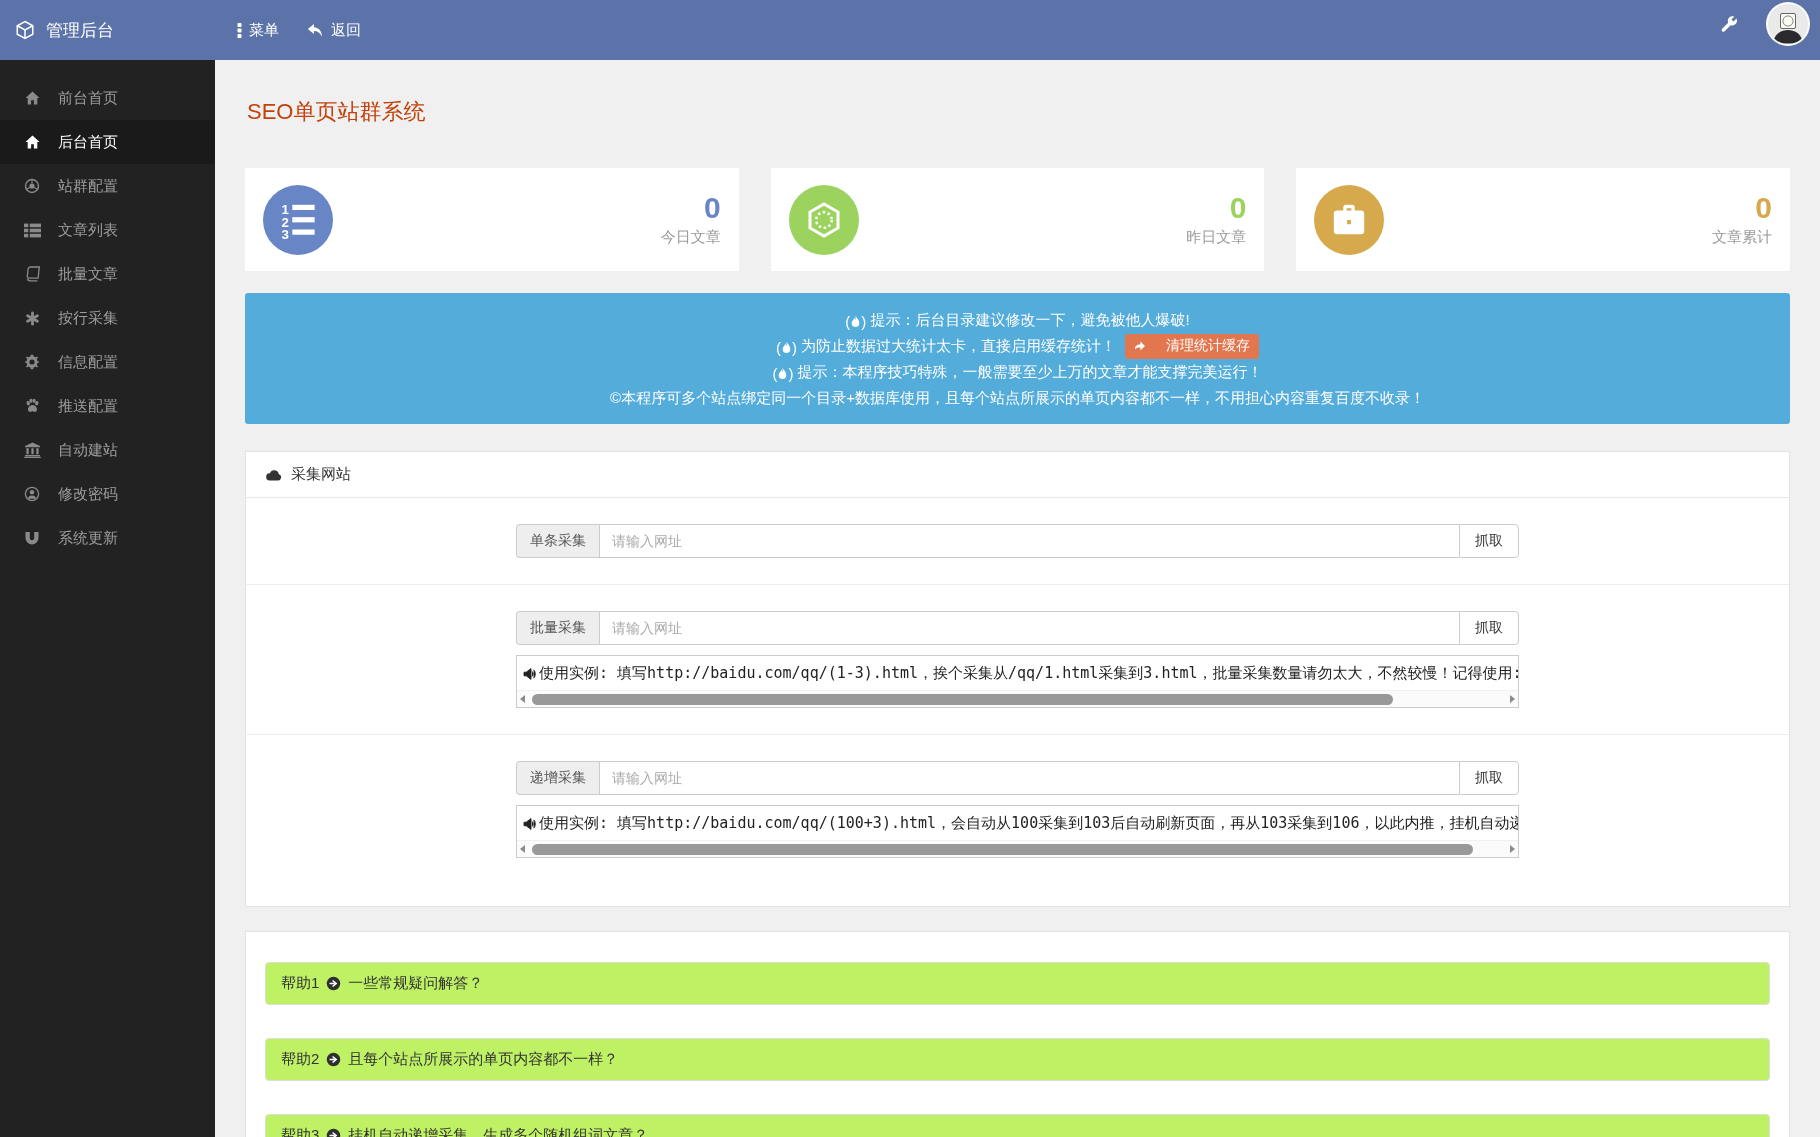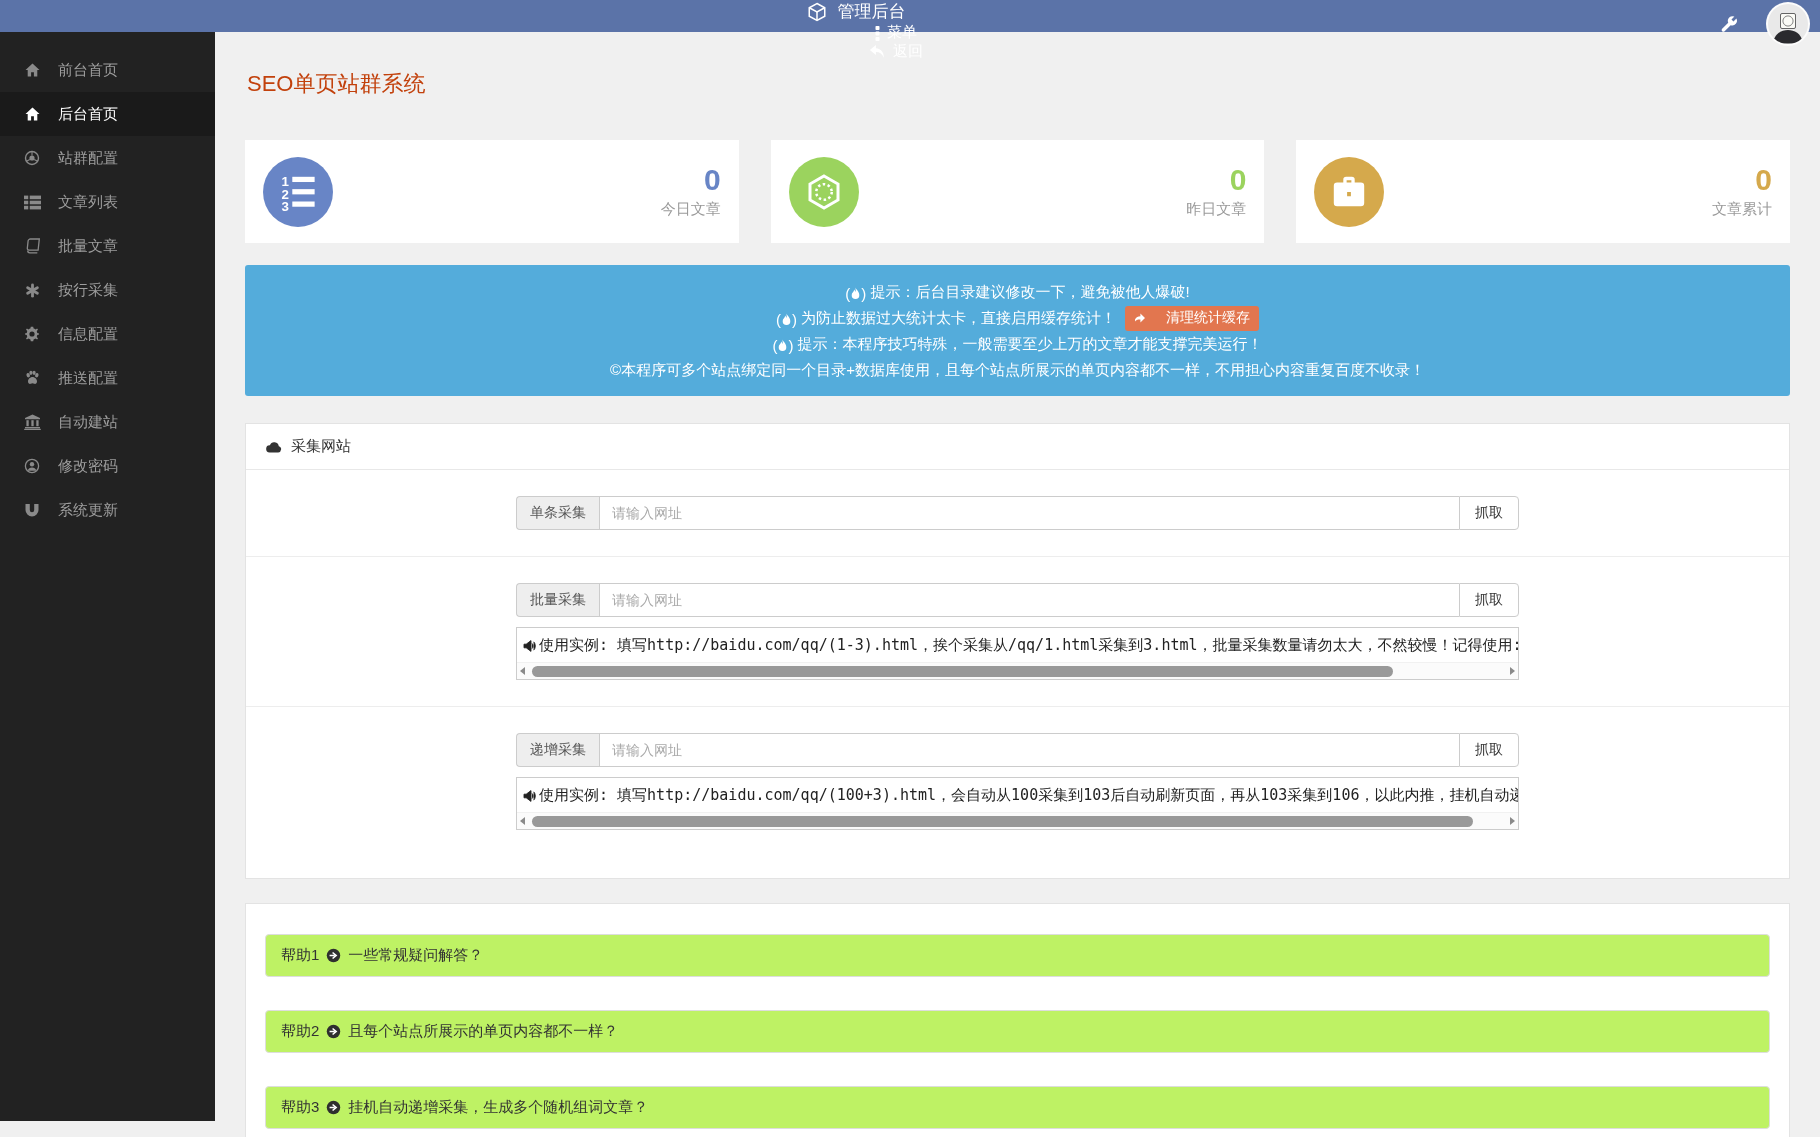--- a/index.html
+++ b/index.html
@@ -5,22 +5,22 @@
   * { box-sizing: border-box; margin: 0; padding: 0; }
   html,body { width:1820px; height:1137px; overflow:hidden; }
   body {
     font-family:"Liberation Sans","DejaVu Sans",sans-serif;
     background:#f0f0f0; color:#333;
   }
   svg { display:block; }
 
   
   .header {
-    height:32px; background:#5b73a8; display:flex; align-items:center;
-    color:#fff; position:relative; z-index:5;flex-direction:column;
+    height:60px; background:#5b73a8; display:flex; align-items:center;
+    color:#fff; position:relative; z-index:5;
   }
   .brand { display:flex; align-items:center; gap:11px; padding-left:15px; width:237px; font-size:17px; }
   .hdr-item { display:flex; align-items:center; gap:7px; font-size:15px; margin-right:28px; cursor:pointer; }
   .hdr-right { position:absolute; right:10px; top:0; height:48px; display:flex; align-items:center; gap:28px; }
   .avatar {
     width:44px; height:44px; border-radius:50%; border:2px solid rgba(255,255,255,.85);
     background:#e9e9e9; overflow:hidden; display:flex; align-items:flex-end; justify-content:center;
   }
 
   

